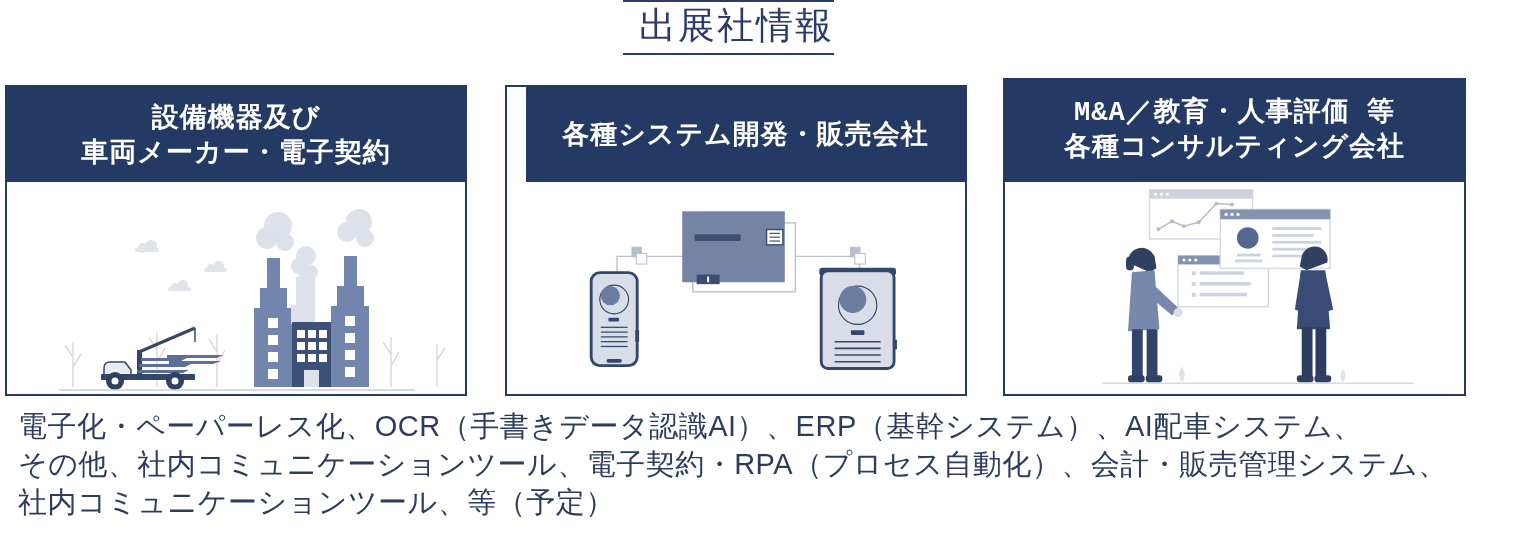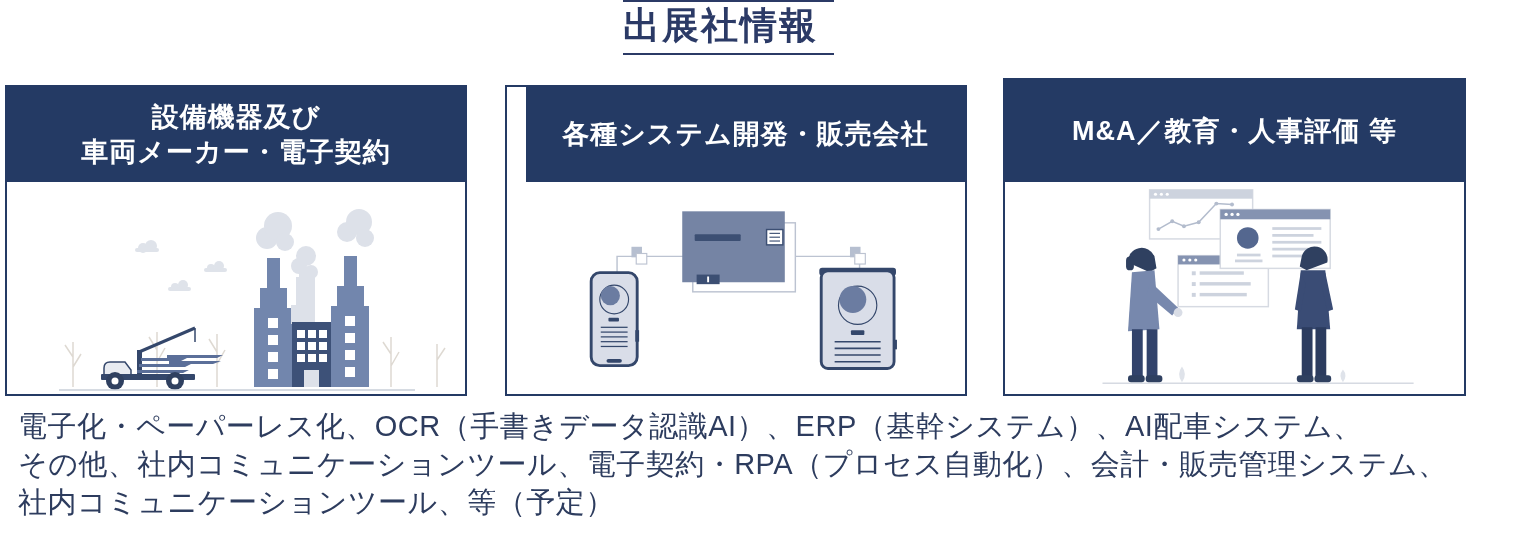--- a/index.html
+++ b/index.html
@@ -3,40 +3,40 @@
 <meta charset="utf-8">
 <style>
   html,body{margin:0;padding:0;background:#fff;}
   .page{
     position:relative;width:1525px;height:546px;background:#ffffff;overflow:hidden;
     font-family:"Liberation Sans", sans-serif;
   }
   .page-title{
     position:absolute;left:623px;top:0;width:211px;
     border-top:2px solid #2b3a66;border-bottom:2px solid #2b3a66;
-    padding:4px 0 6px 0;text-align:left;white-space:nowrap;
-    font-size:37px;font-weight:bold;letter-spacing:2px;color:#2b3a66;line-height:1.1;
+    padding:4px 0 6px 0;text-align:right;white-space:nowrap;
+    font-size:37px;font-weight:normal;letter-spacing:2px;color:#2b3a66;line-height:1.1;
   }
   .card{
     position:absolute;box-sizing:border-box;background:#ffffff;
     border:2px solid #243a64;display:flex;flex-direction:column;
   }
   .card-header{
     background:#243a64;color:#ffffff;display:flex;flex-direction:column;
     align-items:center;justify-content:center;text-align:center;flex:0 0 auto;
   }
   .card-header span{display:block;font-size:27px;font-weight:bold;line-height:35px;letter-spacing:1px;white-space:nowrap;}
   .card-body{flex:1 1 auto;position:relative;background:#ffffff;}
   .card-body svg{position:absolute;left:0;top:0;width:100%;height:100%;}
   #card1{left:5px;top:85px;width:462px;height:311px;}
   #card1 .card-header{height:95px;}
   #card2{left:505px;top:85px;width:462px;height:311px;padding-left:19px;}
   #card2 .card-header{height:95px;}
   #card3{left:1003px;top:78px;width:463px;height:318px;}
-  #card3 .card-header{height:102px;}
+  #card3 .card-header{height:102px;font-family:Liberation Mono, monospace;}
   .footer-text{
     position:absolute;left:18px;top:407px;width:1495px;
     color:#2d3c5e;font-size:29px;line-height:38px;letter-spacing:0.5px;white-space:nowrap;
   }
 </style>
 </head>
 <body>
 
 <div class="page">
 
@@ -204,20 +204,21 @@
           </g>
           <rect x="383" y="160" width="4" height="10" fill="#34476b"></rect>
         </g>
       </svg>
     </div>
   </div>
 
   <div class="card" id="card3">
     <div class="card-header">
       <span>M&amp;A／教育・人事評価 等</span>
+      <span>各種コンサルティング会社</span>
     </div>
     <div class="card-body">
       <svg viewBox="0 0 459 216" preserveAspectRatio="xMidYMid meet">
         <line x1="95" y1="205" x2="412" y2="205" stroke="#d6dae2" stroke-width="1.5"></line>
 
         <g>
           <rect x="143" y="8" width="105" height="50" fill="#ffffff" stroke="#d6dae2" stroke-width="1.5"></rect>
           <rect x="143" y="8" width="105" height="9" fill="#cdd3de"></rect>
           <circle cx="149" cy="12.5" r="1.6" fill="#ffffff"></circle>
             <circle cx="155" cy="12.5" r="1.6" fill="#ffffff"></circle>

